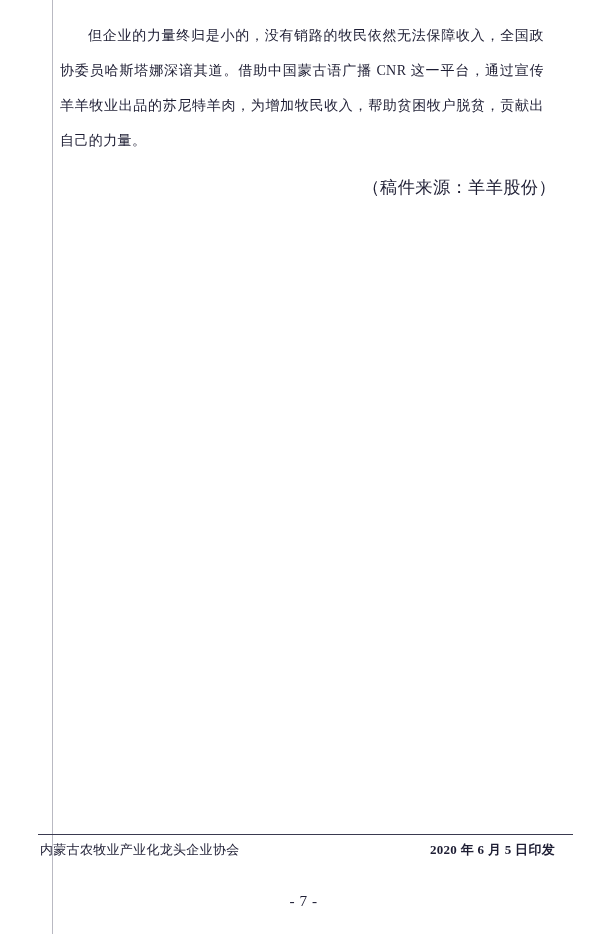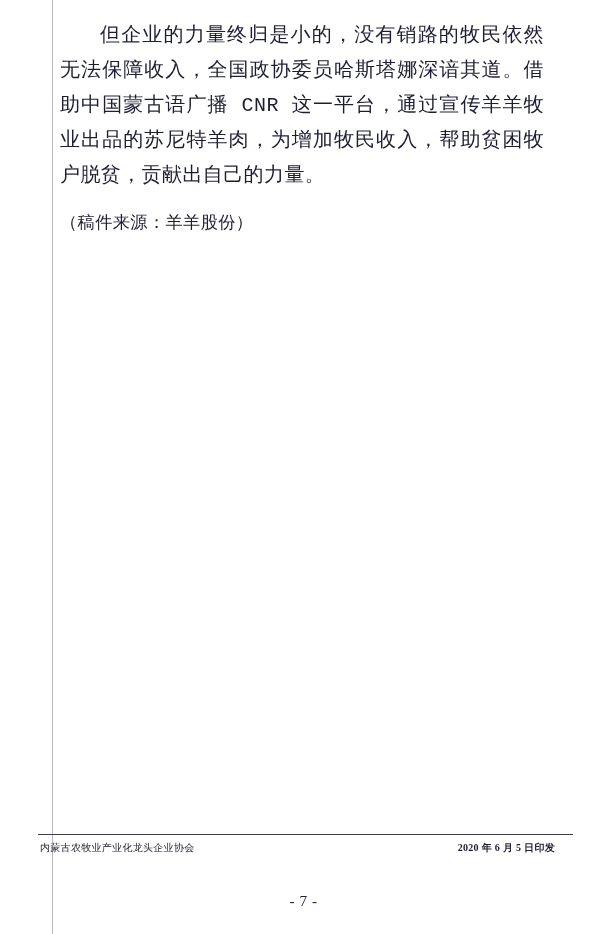--- a/index.html
+++ b/index.html
@@ -31,37 +31,38 @@
     height: 934px;
     background: #b9b9c2;
   }
   .content {
     position: absolute;
     left: 60px;
     top: 18px;
     width: 500px;
   }
   .para {
-    font-size: 20px;
+    font-size: 14px;
     line-height: 35px;
     text-align: justify;
     text-justify: inter-ideograph;
     letter-spacing: 0.4px;
     text-indent: 2em;
     margin: 0 16px 2px 0;
     color: #1d1d33;
-    font-family: Liberation Mono, monospace;
+    font-family: Liberation Serif, serif;
   }
   .para.p2 {
     margin-top: 10px;
   }
   .signature {
     font-size: 17.2px;
     line-height: 35px;
     letter-spacing: 0.4px;
+    text-align: right;
     margin-top: 12px;
     padding-right: 4px;
     color: #1d1d33;
   }
   .footer {
     position: absolute;
     left: 38px;
     right: 34px;
     bottom: 66px;
     height: 34px;
@@ -75,21 +76,21 @@
     background: #3a3a50;
   }
   .footer-row {
     position: absolute;
     left: 0;
     right: 0;
     top: 7px;
     display: flex;
     justify-content: space-between;
     align-items: baseline;
-    font-size: 10px;
+    font-size: 13px;
     letter-spacing: 0.3px;
     color: #1d1d33;
   }
   .footer-left {
     padding-left: 2px;
   }
   .footer-right {
     padding-right: 18px;
     font-weight: bold;
   }

